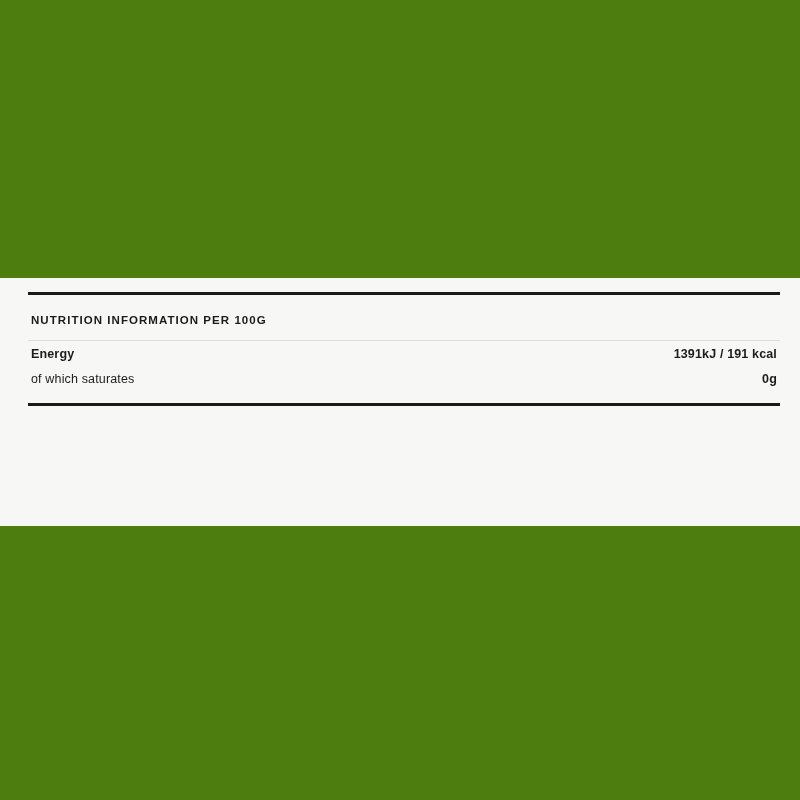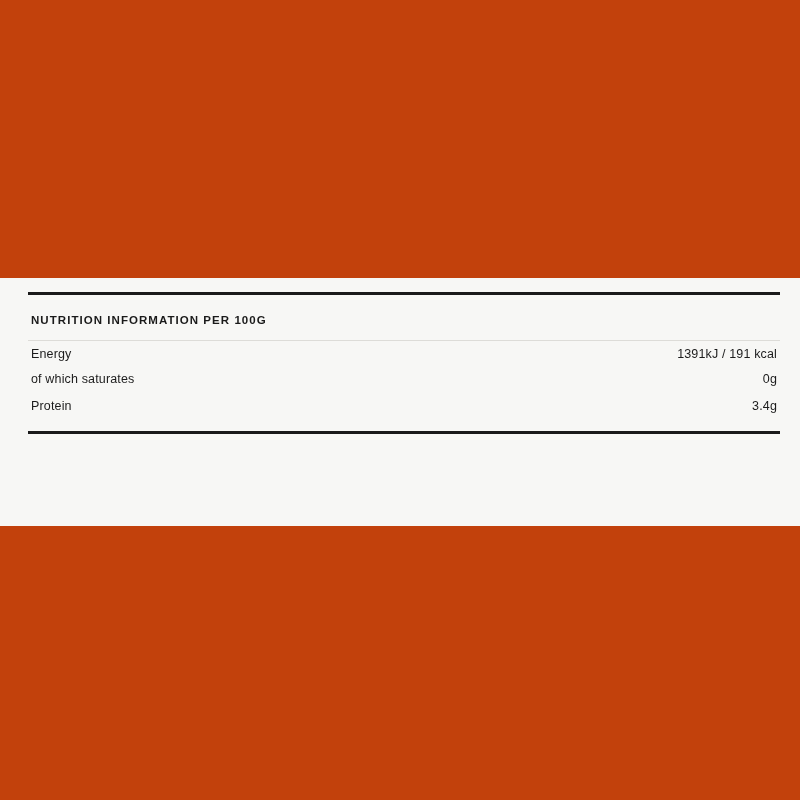--- a/index.html
+++ b/index.html
@@ -11,21 +11,21 @@
     height: 800px;
     background: #ffffff;
     font-family: "Liberation Sans", sans-serif;
     -webkit-font-smoothing: antialiased;
   }
 
   .page {
     position: relative;
     width: 800px;
     height: 800px;
-    background: #c2410c;
+    background: #4d7c0f;
     overflow: hidden;
   }
 
   
   .panel {
     position: absolute;
     left: 0;
     top: 278px;
     width: 800px;
     height: 248px;
@@ -72,31 +72,32 @@
     color: #1c1c1c;
     line-height: 1.35;
   }
 
   .row.sep {
     border-top: 1px solid #dddcd8;
   }
 
   .row.bold .label,
   .row.bold .value {
-    font-weight: normal;
+    font-weight: bold;
   }
 
   .label {
     text-align: left;
     letter-spacing: 0.15px;
   }
 
   .value {
     text-align: right;
     letter-spacing: 0.15px;
+    font-weight: bold;
   }
 
   .row.tight {
     padding-top: 2px;
     padding-bottom: 5px;
     gap: 31px;
   }
 </style>
 </head>
 <body>
@@ -119,24 +120,20 @@
       </div>
 
 
       <div class="row tight">
         <span class="label">of which saturates</span>
         <span class="value">0g</span>
       </div>
 
 
 
-      <div class="row bold">
-        <span class="label">Protein</span>
-        <span class="value">3.4g</span>
-      </div>
 
 
     </div>
 
     <div class="rule-bottom"></div>
 
   </div>
 </div>
 
 </body></html>

